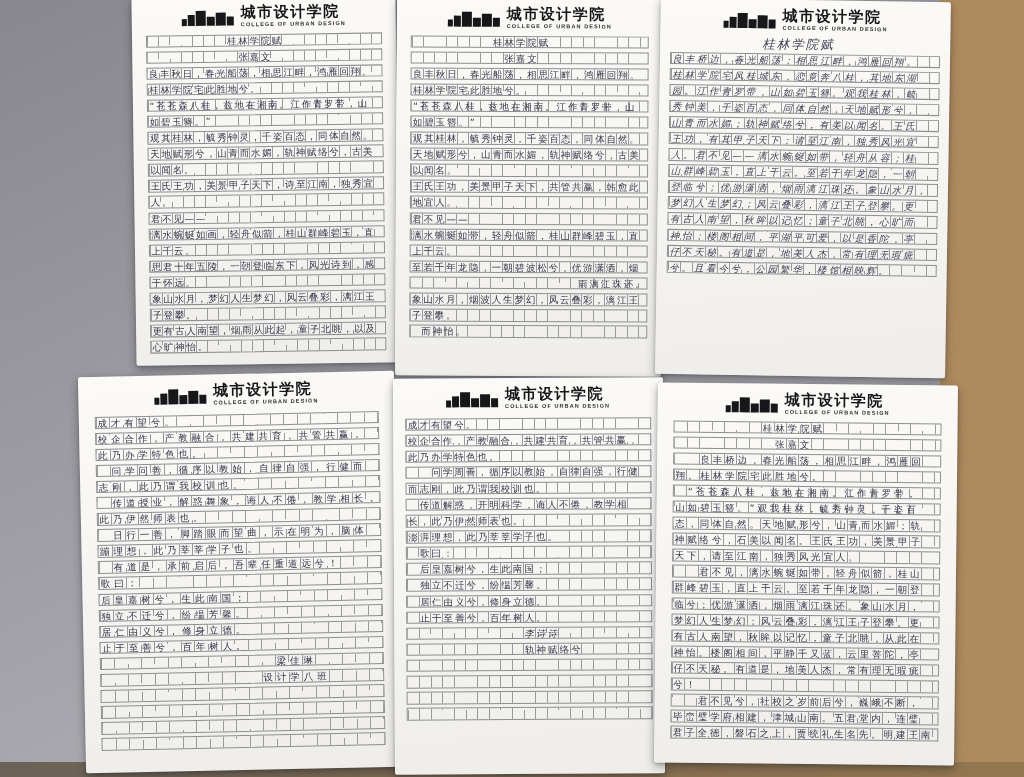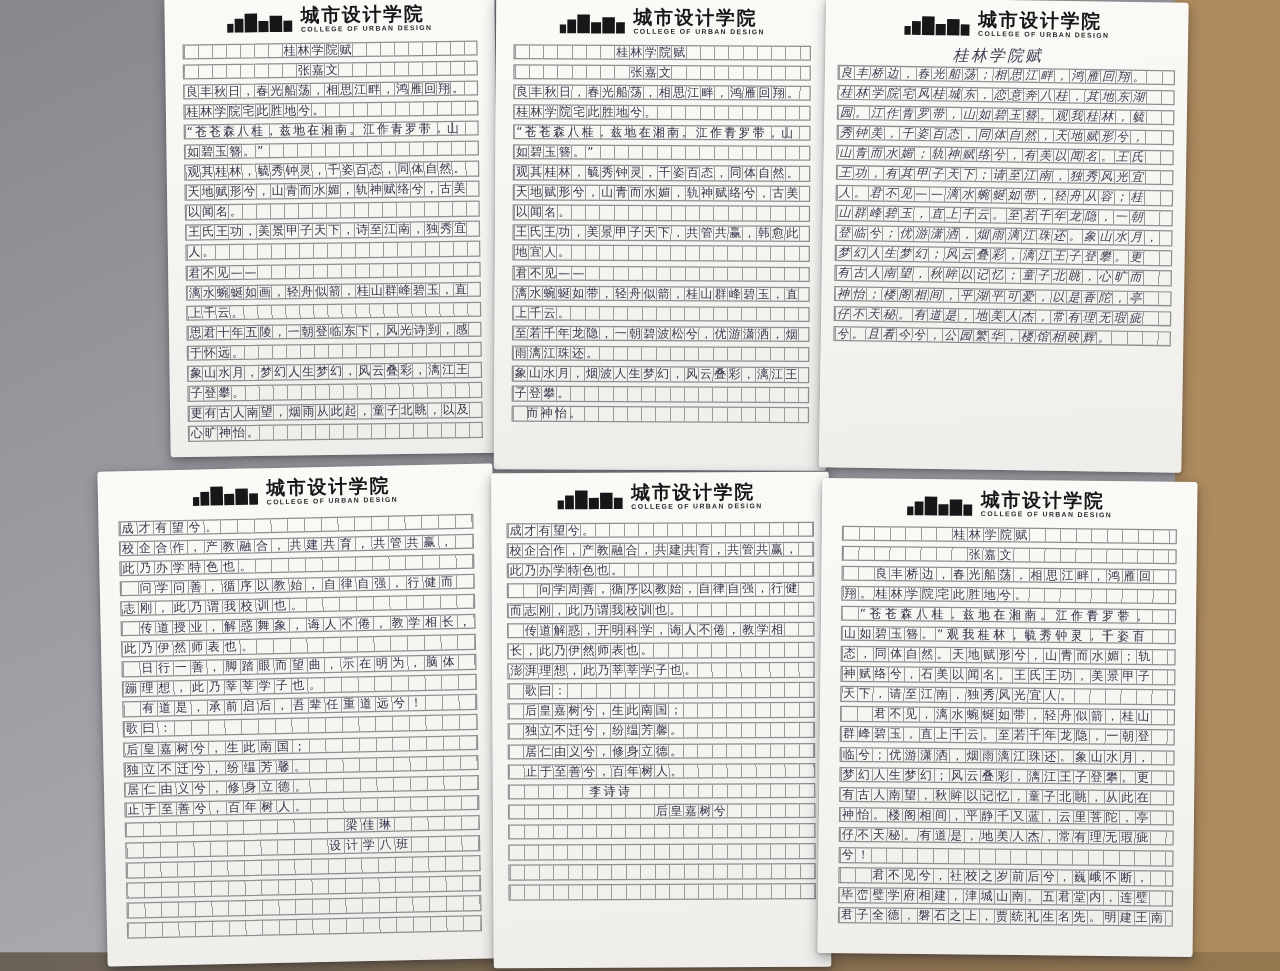--- a/index.html
+++ b/index.html
@@ -202,21 +202,21 @@
         <div class="row">
           <span class="rtext" style="padding-left: 1.5px;">漓水蜿蜒如带，轻舟似箭，桂山群峰碧玉，直</span>
         </div>
         <div class="row">
           <span class="rtext" style="padding-left: 1.5px;">上千云。</span>
         </div>
         <div class="row">
           <span class="rtext" style="padding-left: 1.5px;">至若千年龙隐，一朝碧波松兮，优游潇洒，烟</span>
         </div>
         <div class="row">
-          <span class="rtext" style="padding-left: 1.5px;">雨漓江珠还。</span>
+          <span class="rtext" style="padding-left: 1.5px; text-align: right;">雨漓江珠还。</span>
         </div>
         <div class="row">
           <span class="rtext" style="padding-left: 1.5px;">象山水月，烟波人生梦幻，风云叠彩，漓江王</span>
         </div>
         <div class="row">
           <span class="rtext" style="padding-left: 1.5px;">子登攀。</span>
         </div>
         <div class="row">
           <span class="rtext" style="padding-left: 11px;">而神怡。</span>
         </div>
@@ -416,24 +416,24 @@
         <div class="row">
           <span class="rtext" style="padding-left: 13.1px;">独立不迁兮，纷缊芳馨。</span>
         </div>
         <div class="row">
           <span class="rtext" style="padding-left: 13.1px;">居仁由义兮，修身立德。</span>
         </div>
         <div class="row">
           <span class="rtext" style="padding-left: 13.1px;">止于至善兮，百年树人。</span>
         </div>
         <div class="row">
-          <span class="rtext" style="padding-left: 64px;">李诗诗</span>
-        </div>
-        <div class="row">
-          <span class="rtext" style="padding-left: 117.5px;">后皇嘉树兮</span>
+          <span class="rtext" style="padding-left: 117px; font-style: italic;">李诗诗</span>
+        </div>
+        <div class="row">
+          <span class="rtext" style="padding-left: 117.5px;">轨神赋络兮</span>
         </div>
         <div class="row">
           <span class="rtext" style="padding-left: 1.5px;"></span>
         </div>
         <div class="row">
           <span class="rtext" style="padding-left: 1.5px;"></span>
         </div>
         <div class="row">
           <span class="rtext" style="padding-left: 1.5px;"></span>
         </div>

